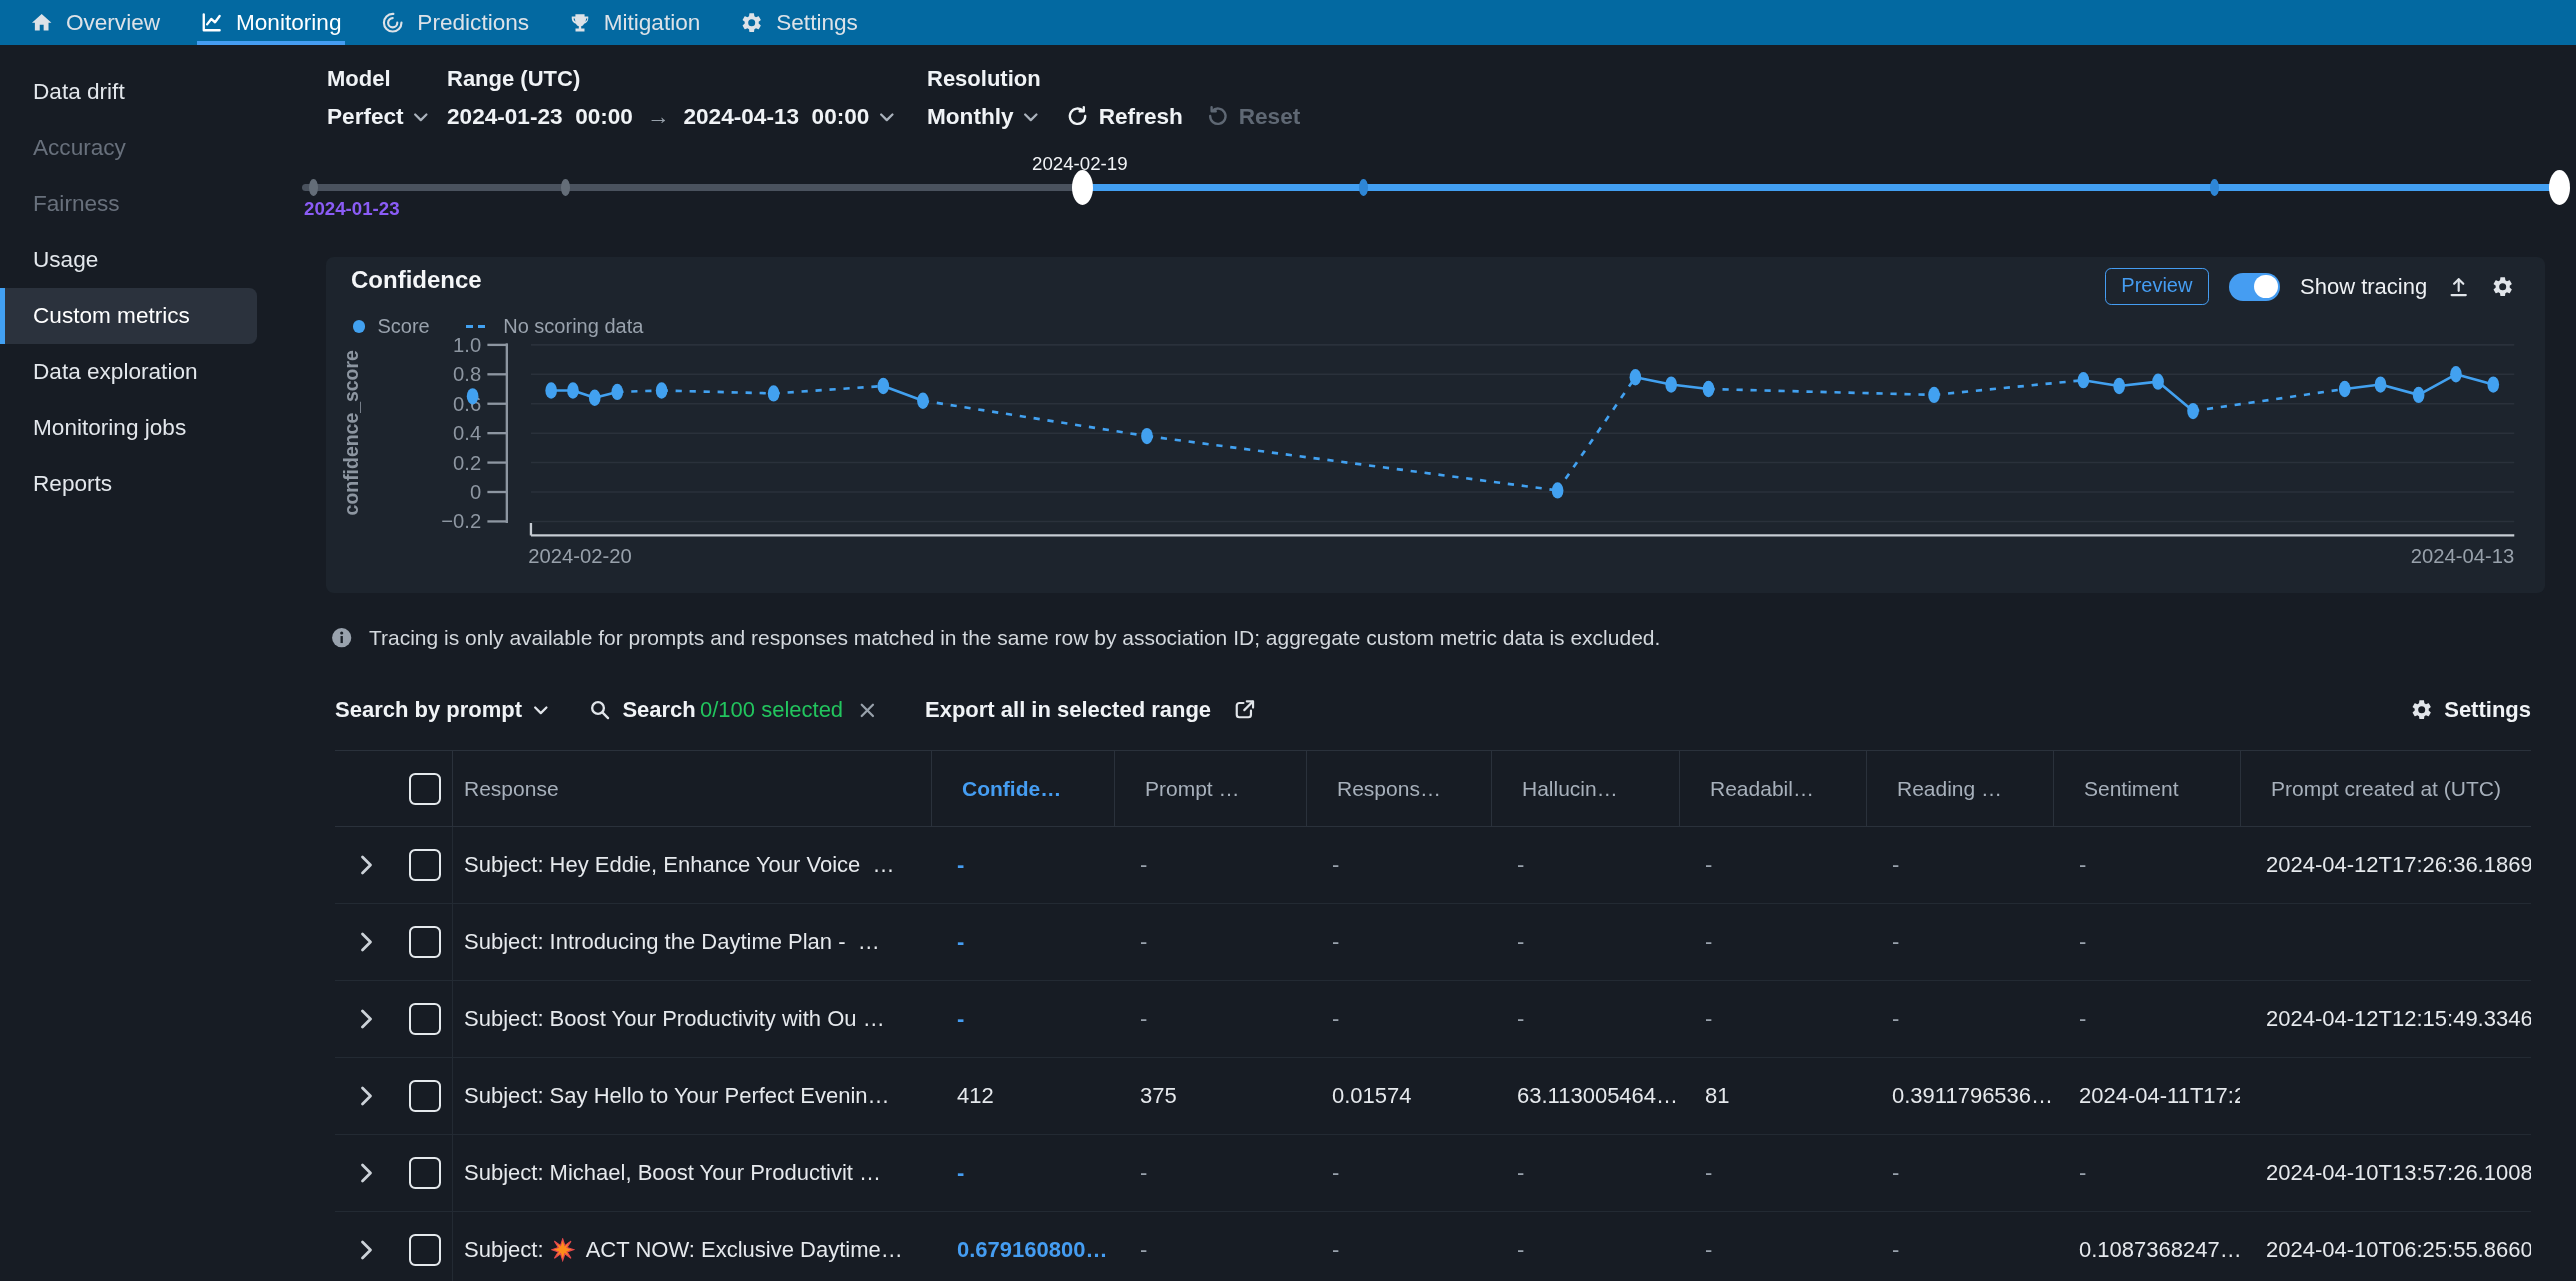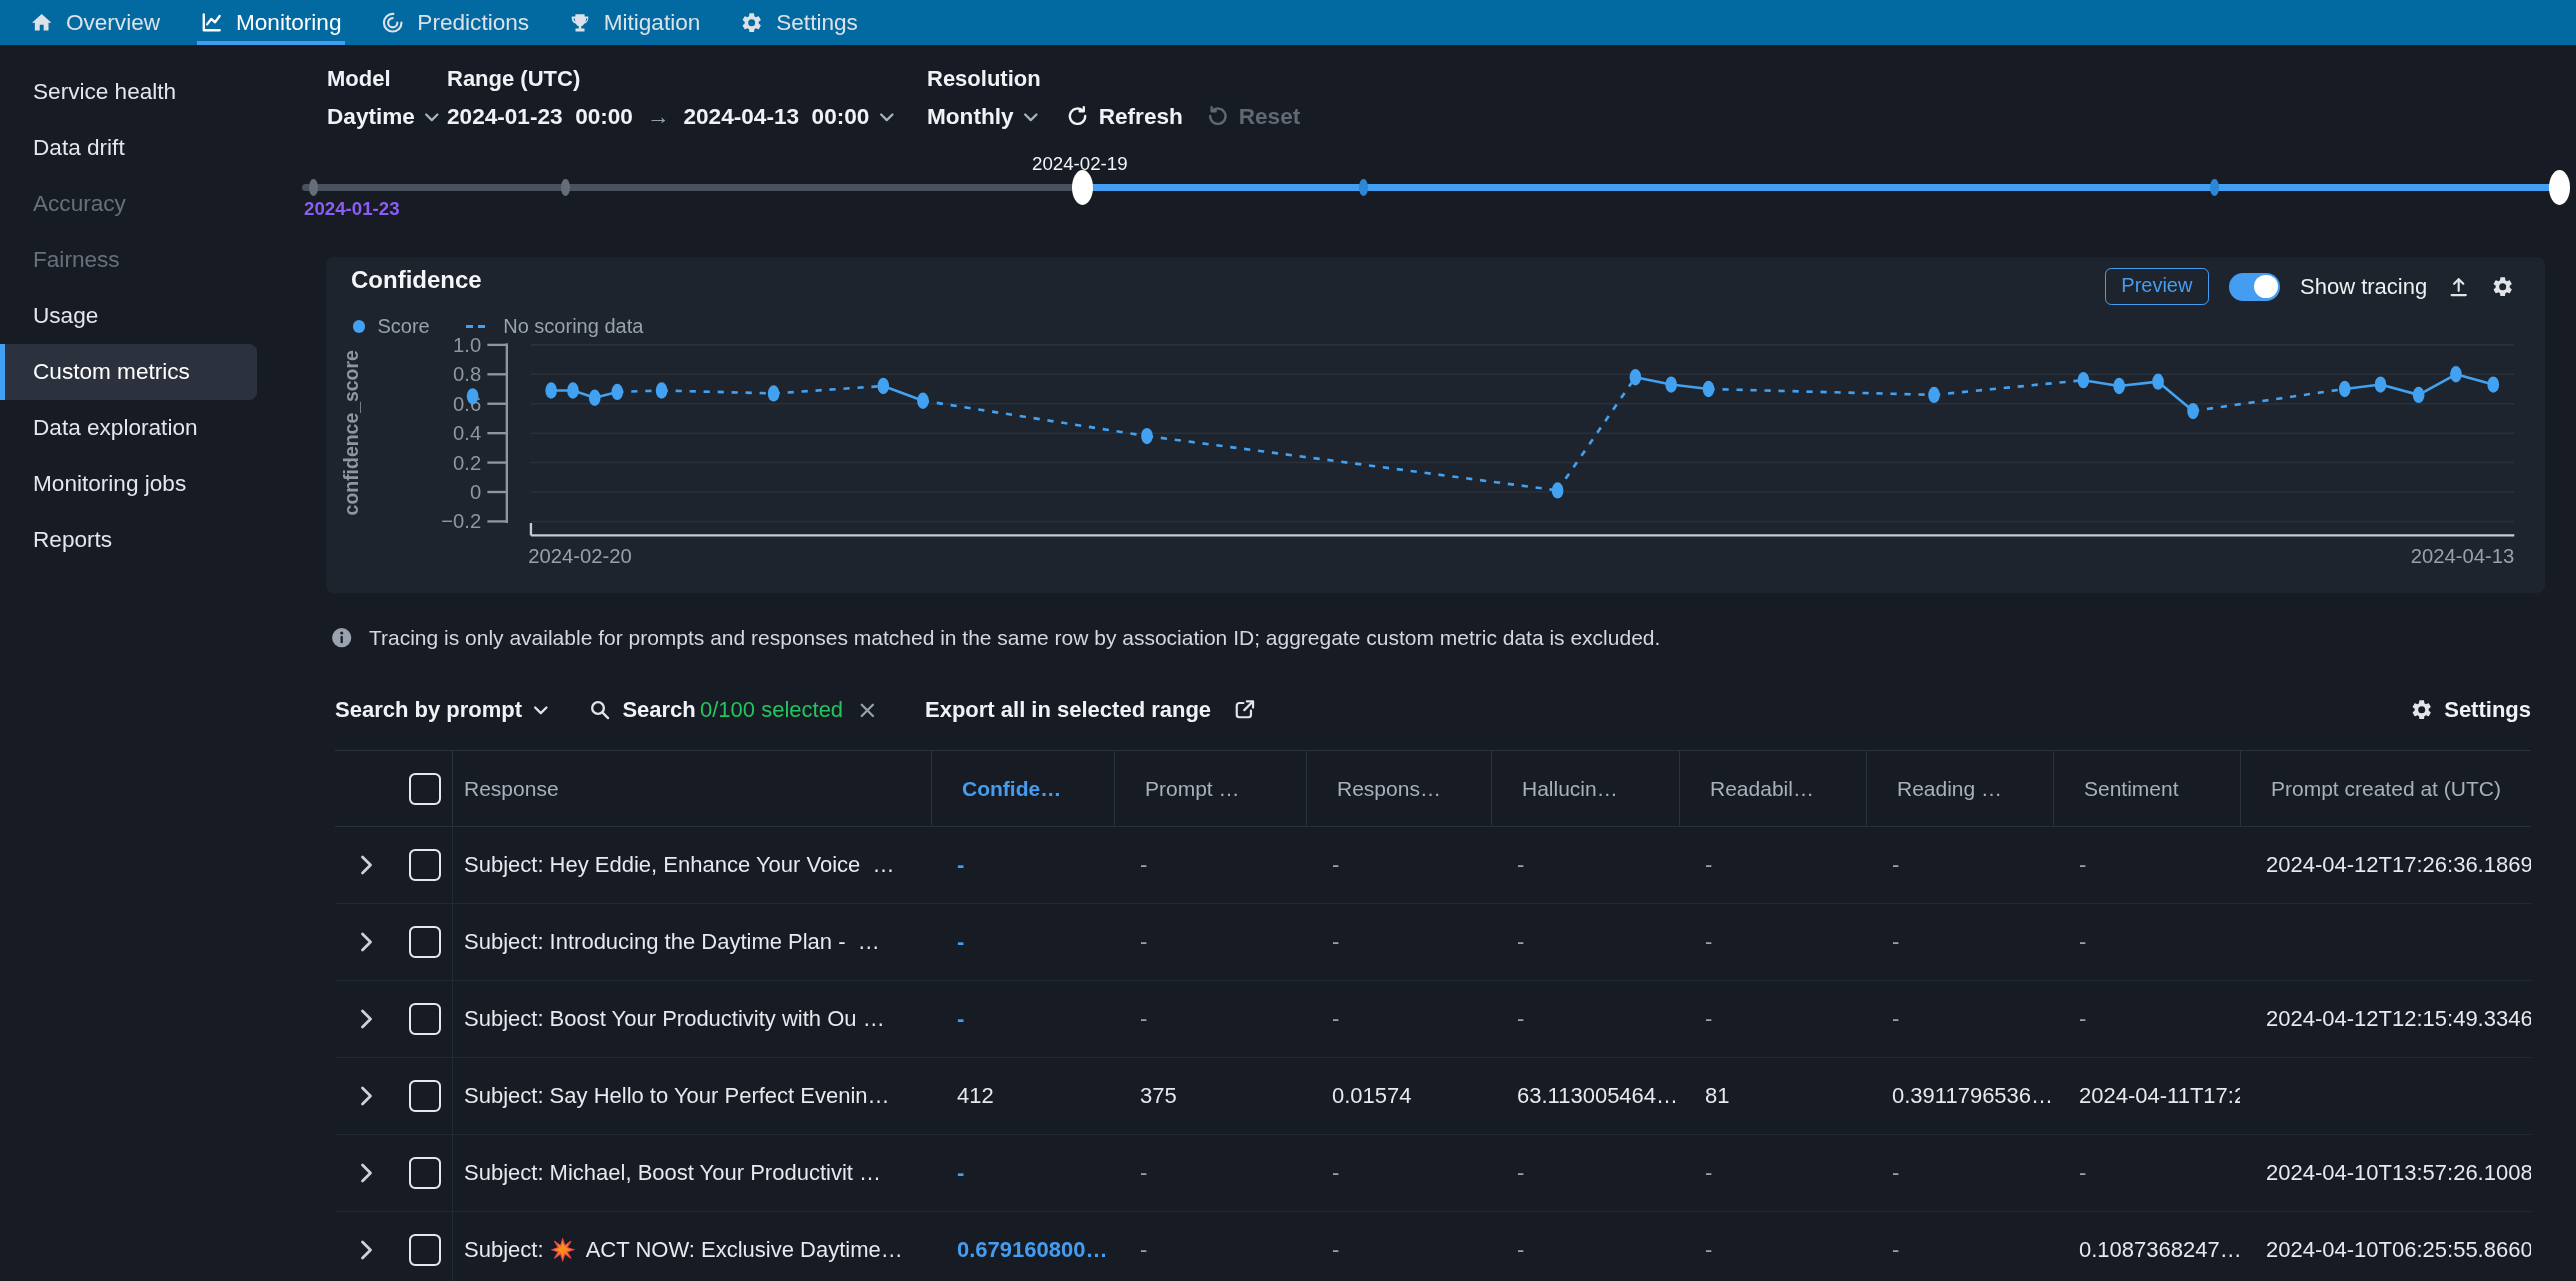--- a/index.html
+++ b/index.html
@@ -144,23 +144,20 @@
           <svg width="23.4" height="23.4" viewBox="0 0 24 24">
             <path d="M19.14 12.94c.04-.3.06-.61.06-.94 0-.32-.02-.64-.07-.94l2.03-1.58c.18-.14.23-.41.12-.61l-1.92-3.32c-.12-.22-.37-.29-.59-.22l-2.39.96c-.5-.38-1.03-.7-1.62-.94l-.36-2.54c-.04-.24-.24-.41-.48-.41h-3.84c-.24 0-.43.17-.47.41l-.36 2.54c-.59.24-1.13.57-1.62.94l-2.39-.96c-.22-.08-.47 0-.59.22L2.74 8.87c-.12.21-.08.47.12.61l2.03 1.58c-.05.3-.09.63-.09.94s.02.64.07.94l-2.03 1.58c-.18.14-.23.41-.12.61l1.92 3.32c.12.22.37.29.59.22l2.39-.96c.5.38 1.03.7 1.62.94l.36 2.54c.05.24.24.41.48.41h3.84c.24 0 .44-.17.47-.41l.36-2.54c.59-.24 1.13-.56 1.62-.94l2.39.96c.22.08.47 0 .59-.22l1.92-3.32c.12-.22.07-.47-.12-.61l-2.01-1.58zM12 15.6A3.6 3.6 0 1 1 12 8.4a3.6 3.6 0 0 1 0 7.2z" fill="currentColor"></path>
           </svg>
         </span>
         <span>Settings</span>
       </div>
     </div>
 
   <div class="sidebar" id="side-items">
       <div class="side-item">
-        <span>Service health</span>
-      </div>
-      <div class="side-item">
         <span>Data drift</span>
       </div>
       <div class="side-item disabled">
         <span>Accuracy</span>
       </div>
       <div class="side-item disabled">
         <span>Fairness</span>
       </div>
       <div class="side-item">
         <span>Usage</span>
@@ -176,21 +173,21 @@
       </div>
       <div class="side-item">
         <span>Reports</span>
       </div>
     </div>
 
   <div class="controls">
     <div class="ctl" style="left:0;">
       <div class="ctl-label">Model</div>
       <div class="ctl-value">
-        <span>Daytime</span>
+        <span>Perfect</span>
         <span class="icon" id="caret-model"><svg width="15.6" height="11" viewBox="0 0 18 12">
               <path d="M2.5 2.5 9 9l6.5-6.5" fill="none" stroke="currentColor" stroke-linecap="round" stroke-linejoin="round" stroke-width="2.6"></path>
             </svg></span>
       </div>
     </div>
     <div class="ctl" style="left:120px;">
       <div class="ctl-label">Range (UTC)</div>
       <div class="ctl-value">
         <span>2024-01-23  00:00</span>
         <span class="arrow-sep">→</span>

